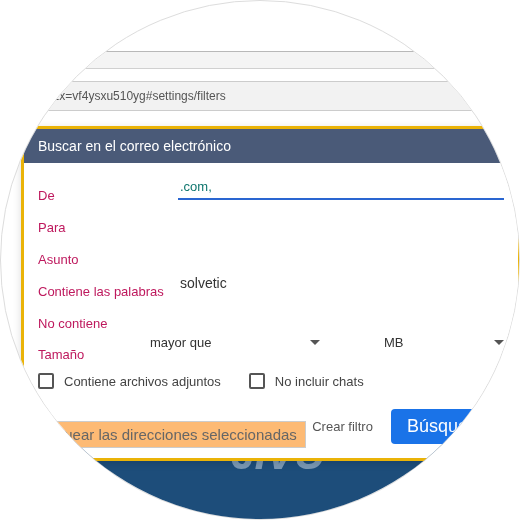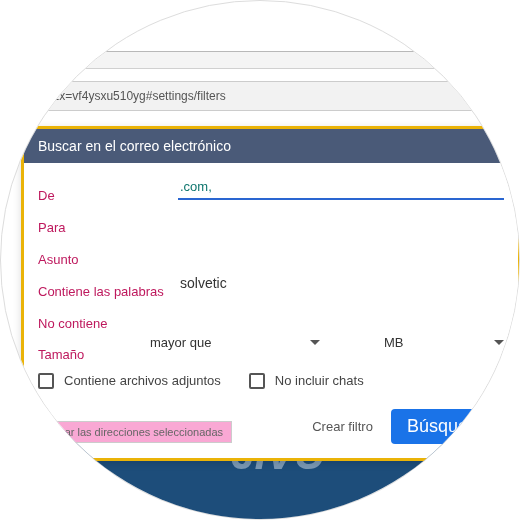--- a/index.html
+++ b/index.html
@@ -119,20 +119,21 @@
     margin-left: 10px;
   }
   .chk-row {
     display: flex;
     align-items: center;
     gap: 28px;
     padding: 8px 0 6px 0;
   }
   .chk {
     display: flex;
+    align-items: center;
     gap: 10px;
     cursor: pointer;
   }
   .chk-box {
     width: 16px; height: 16px;
     border: 2px solid #555;
     border-radius: 2px;
     background: #fff;
   }
   .panel-footer {
@@ -153,23 +154,23 @@
     color: #fff;
     border: none;
     border-radius: 4px;
     padding: 7px 16px;
     font-size: 18px;
     cursor: pointer;
   }
   .below-bar {
     position: absolute;
     left: 30px; top: 440px;
-    font-size: 11px;
+    font-size: 15px;
     color: #666;
-    background: #f9a8d4;
+    background: #fdba74;
     border: 1px solid #ccc;
     padding: 4px 8px;
   }
   .bg-band {
     position: absolute;
     left: 0; right: 0; top: 450px; height: 120px;
     background: #1d4d7a;
   }
   .bg-text {
     position: absolute;

